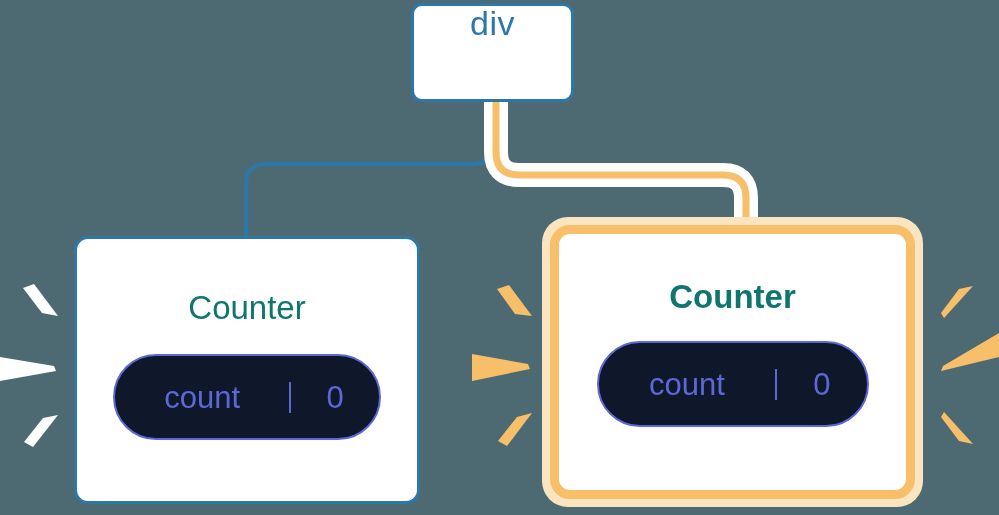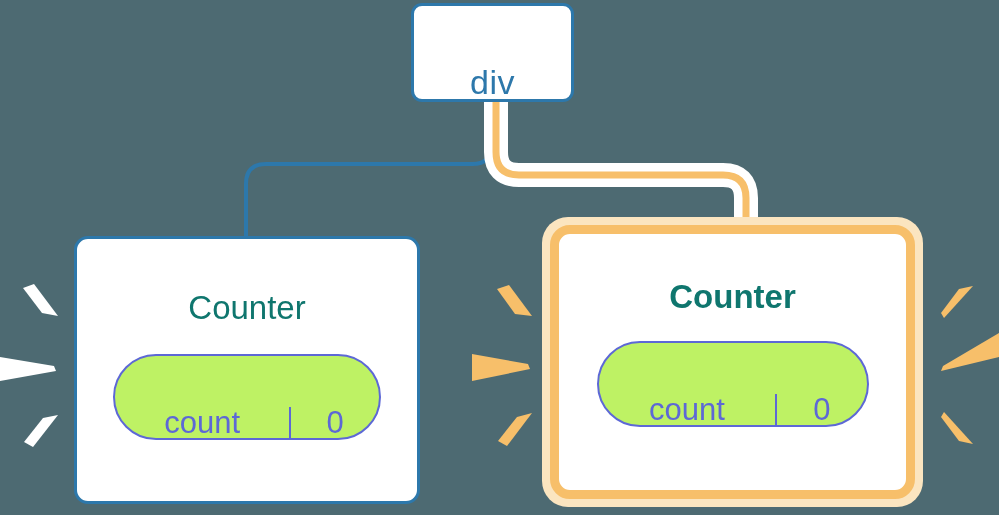--- a/index.html
+++ b/index.html
@@ -44,21 +44,21 @@
   }
 
   
   #div-node {
     left: 411px;
     top: 3px;
     width: 163px;
     height: 99px;
     border: 3px solid #2d78ab;
     border-radius: 11px;
-    justify-content: flex-end;
+    justify-content: flex-start;
   }
   #div-node .node-title {
     font-size: 34px;
     color: #2d78ab;
     letter-spacing: 0.5px;
     line-height: 1;
   }
 
   
   #counter-left {
@@ -97,24 +97,24 @@
     color: #0f766e;
     line-height: 1;
     white-space: nowrap;
   }
   #counter-left .node-heading { margin-top: 52px; font-weight: 400; }
   #counter-right .node-heading { margin-top: 46px; font-weight: 700; }
 
   
   .pill {
     display: flex;
-    align-items: flex-end;
+    align-items: center;
     border: 2px solid #5d68d6;
     border-radius: 999px;
-    background: #bef264;
+    background: #0f172a;
     overflow: hidden;
     height: 82px;
   }
   #counter-left .pill { margin-top: 30px; width: 264px; }
   #counter-right .pill { margin-top: 28px; width: 268px; }
 
   .pill-key, .pill-val {
     display: flex;
     align-items: center;
     justify-content: center;

